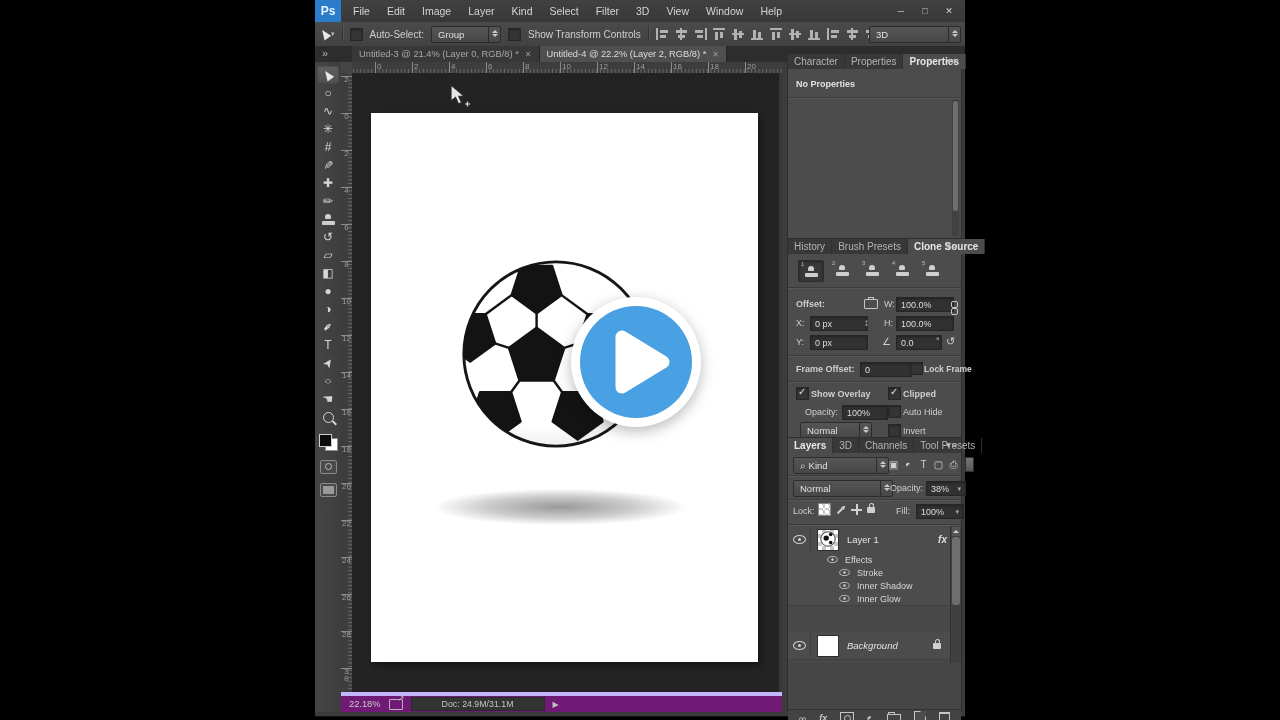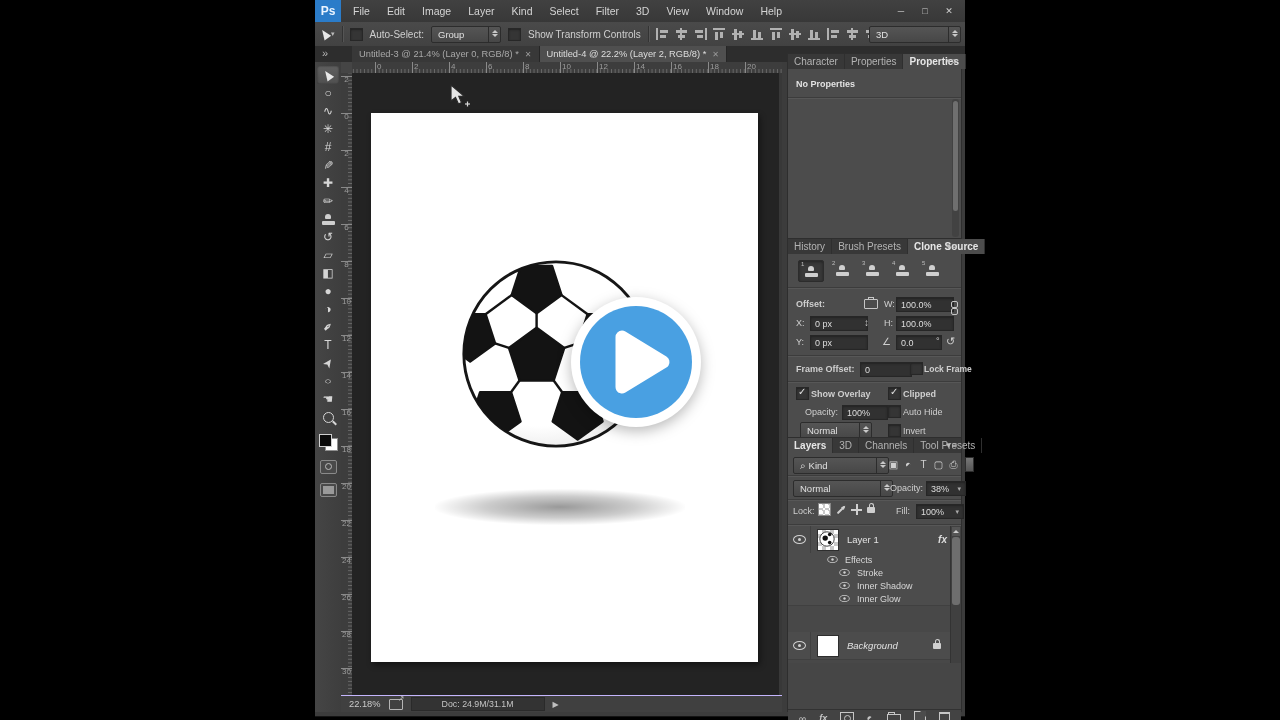--- a/index.html
+++ b/index.html
@@ -86,21 +86,21 @@
   .pasteboard{position:absolute;left:11px;top:11px;right:3px;bottom:16px;background:#232323;overflow:hidden}
   .vsbar{position:absolute;right:0;top:11px;width:3px;bottom:16px;background:#383838}
   .canvas{position:absolute;left:19px;top:40px;width:387px;height:549px;background:#fff;box-shadow:2px 3px 6px rgba(0,0,0,.45)}
   .ballshadow{position:absolute;left:64px;top:376px;width:250px;height:36px;
     background:radial-gradient(ellipse at center,rgba(0,0,0,.40) 0%,rgba(0,0,0,.20) 42%,rgba(0,0,0,0) 72%)}
   .ballsvg{position:absolute;left:88px;top:144px;width:194px;height:194px}
   .playsvg{position:absolute;left:198px;top:182px;width:134px;height:134px;filter:drop-shadow(0 4px 7px rgba(0,0,0,.28))}
   .cursor{position:absolute;left:108px;top:22px;width:22px;height:24px}
 
   
-  .statusbar{position:absolute;left:0;right:0;bottom:0;height:16px;background:#404040;border-top:1px solid #c4b5fd;
+  .statusbar{position:absolute;left:0;right:0;bottom:0;height:16px;background:#701a75;border-top:4px solid #c4b5fd;
     display:flex;align-items:center;gap:8px;padding-left:8px;font-size:9.3px;color:#cacaca}
   .shareicn{width:12px;height:9px;border:1px solid #b5b5b5;border-radius:1px;position:relative}
   .shareicn::after{content:"↗";position:absolute;right:-3px;top:-6px;font-size:8px;color:#b5b5b5}
   .docfield{width:132px;height:12px;background:#333;border:1px solid #2a2a2a;display:flex;align-items:center;
     justify-content:center;font-size:8.8px;color:#c4c4c4}
   .playglyph{color:#c0c0c0;font-size:8px}
 
   
   .dock{position:absolute;left:472px;width:175px;top:53px;bottom:4px}
   .pgroup{position:absolute;left:0;right:0;background:#4c4c4c;border:1px solid #2e2e2e}
@@ -383,21 +383,21 @@
           <span class="rvl" style="top: 236px;">10</span>
           <span class="rvl" style="top: 273px;">12</span>
           <span class="rvl" style="top: 310px;">14</span>
           <span class="rvl" style="top: 347px;">16</span>
           <span class="rvl" style="top: 384px;">18</span>
           <span class="rvl" style="top: 421px;">20</span>
           <span class="rvl" style="top: 458px;">22</span>
           <span class="rvl" style="top: 495px;">24</span>
           <span class="rvl" style="top: 532px;">26</span>
           <span class="rvl" style="top: 569px;">28</span>
-          <span class="rvl" style="top: 606px;">30</span>
+          <span class="rvl" style="top: 606px; font-family: Liberation Mono, monospace;">30</span>
         </div>
       <div class="pasteboard">
         <div class="canvas">
           <div class="ballshadow"></div>
           <svg class="ballsvg" viewBox="0 0 200 200">
             <defs>
               <clipPath id="bc">
                   <circle cx="100" cy="100" r="95"></circle>
                 </clipPath>
               <radialGradient id="shade" cx="42%" cy="38%" r="75%">
@@ -589,21 +589,21 @@
               <span class="moveicn"></span>
               <span class="minilock"></span>
             </div>
           <span class="plabel" style="left:108px;top:53px">Fill:</span>
           <div class="fld" style="left:128px;top:51px;width:38px">
             <span>100%</span>
               <span style="margin-left:auto;font-size:7px;color:#aaa">▾</span>
           </div>
           <div class="pdivider" style="top:71px"></div>
           <div id="layerlist" style="position:absolute;left:0;right:0;top:73px;height:137px;background:#484848">
-              <div class="lrow" style="top: 0px; height: 27px;">
+              <div class="lrow" style="top: 0px; height: 27px; text-align: center;">
                 <span style="width: 22px; display: flex; justify-content: center; border-right: 1px solid rgb(64, 64, 64); align-self: stretch; align-items: center;">
                   <span class="eye"></span>
                 </span>
                 <span class="checker" style="width: 20px; height: 20px; margin-left: 6px; display: inline-block; border: 1px solid rgb(46, 46, 46);"><svg viewBox="0 0 20 20" width="18" height="18">
                     <circle cx="10" cy="10" r="8" fill="#fff" stroke="#333"></circle>
                     <circle cx="8" cy="9" r="3" fill="#111"></circle>
                     <circle cx="13" cy="14" r="2" fill="#111"></circle>
                     <circle cx="13" cy="5" r="2" fill="#111"></circle>
                   </svg></span>
                 <span class="lname">Layer 1</span>

